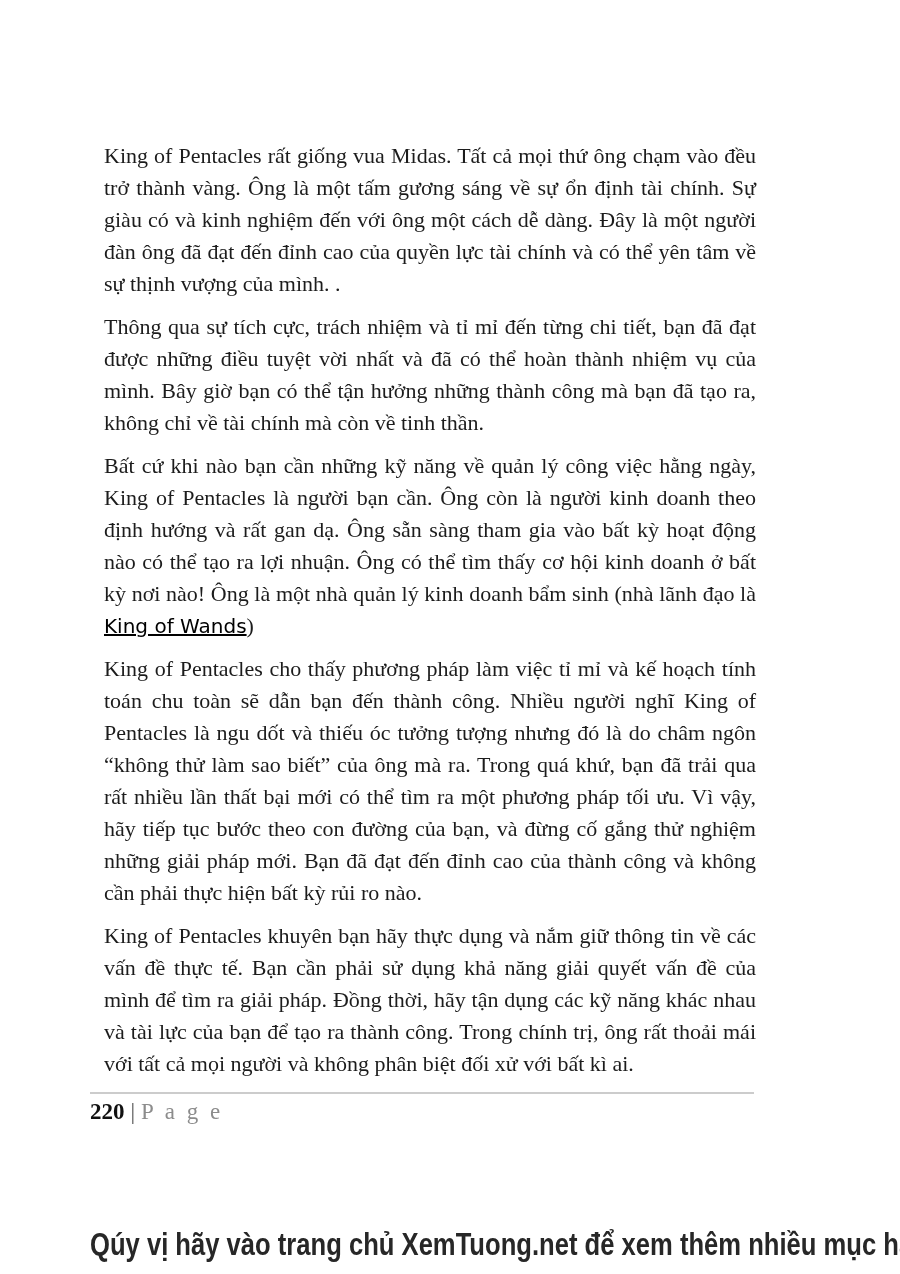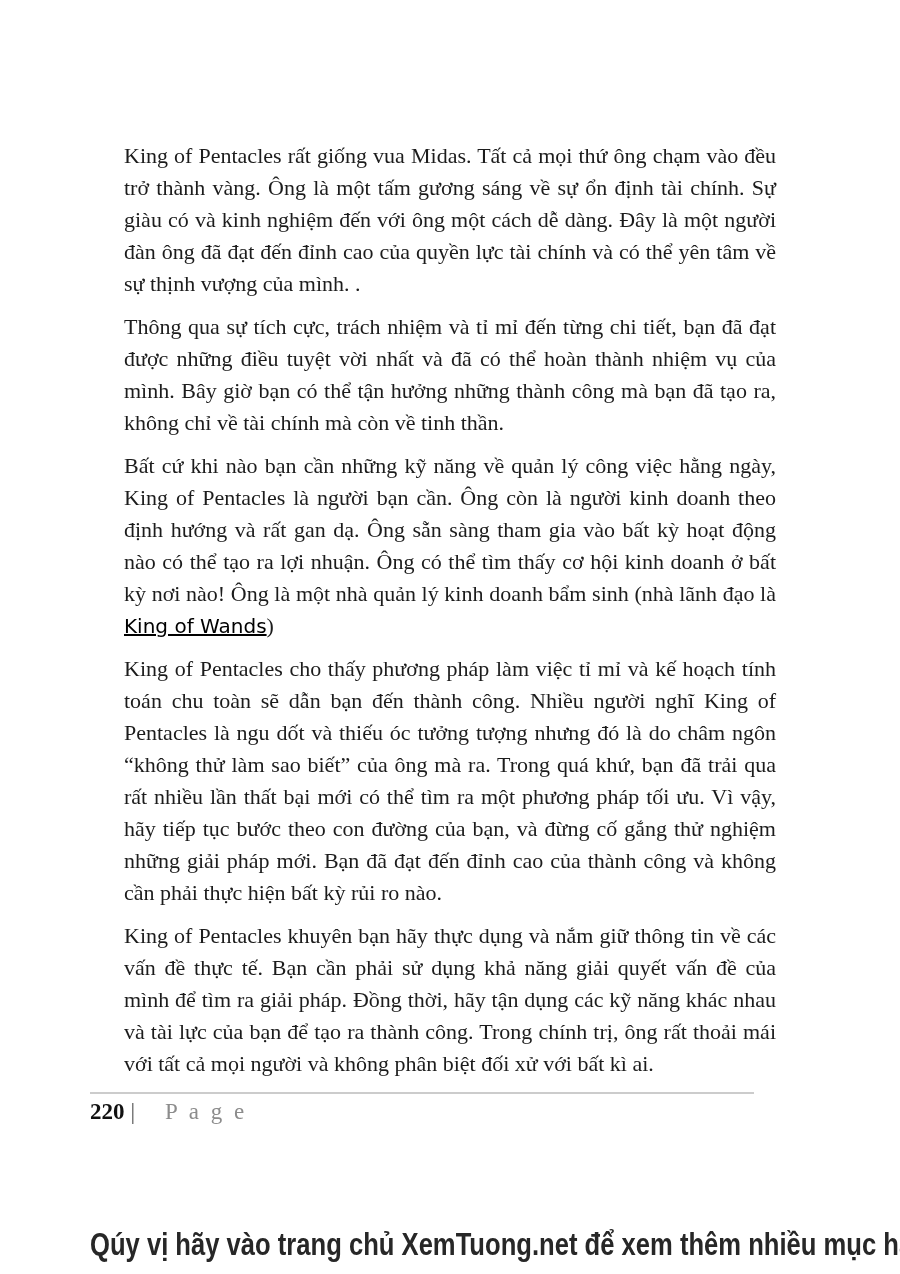--- a/index.html
+++ b/index.html
@@ -13,21 +13,20 @@
     height: 1274px;
     background: #ffffff;
     overflow: hidden;
     font-family: "Liberation Serif", serif;
   }
   .content {
     position: absolute;
     left: 104px;
     top: 140px;
     width: 652px;
-    margin-left: 20px;
   }
   .para {
     margin: 0 0 11px 0;
     font-size: 22px;
     line-height: 32px;
     text-align: justify;
     color: #1c1c1c;
     font-family: "Liberation Serif", serif;
   }
   .inline-link {
@@ -71,21 +70,20 @@
     color: #111111;
     margin-top: 24px;
   }
   .footer-sep {
     color: #555555;
     margin: 0 6px;
   }
   .page-word {
     color: #8c8c8c;
     letter-spacing: 3px;
-    margin-left: 24px;
   }
   .site-banner {
     position: absolute;
     left: 0;
     top: 1226px;
     width: 900px;
     text-align: center;
     font-family: "Liberation Sans", sans-serif;
     font-weight: bold;
     font-size: 32px;

